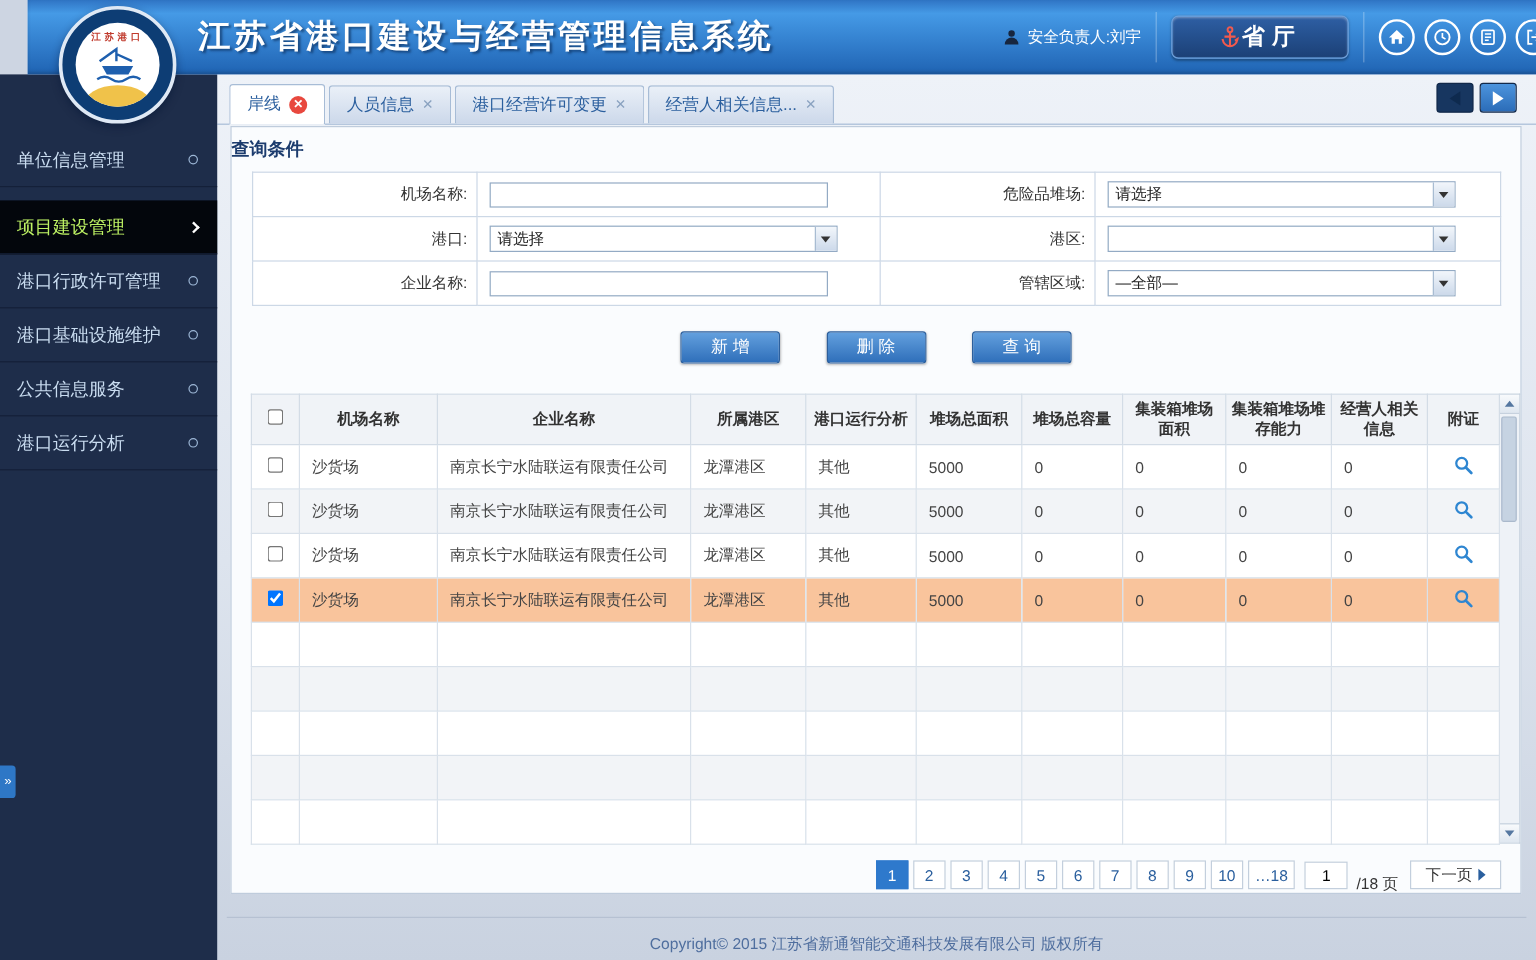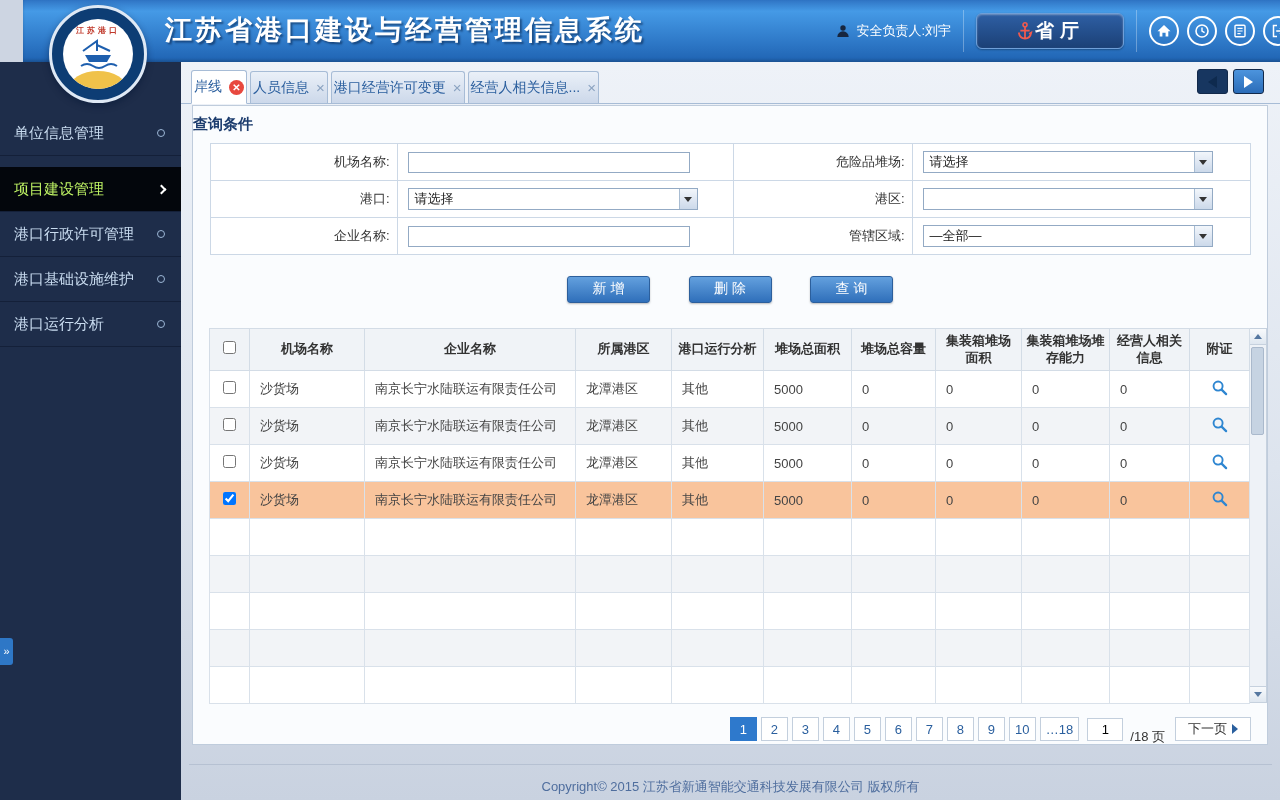--- a/index.html
+++ b/index.html
@@ -85,21 +85,21 @@
   .main {
     position:absolute; left:181px; top:62px; width:1099px; height:738px;
     background:linear-gradient(180deg,#eef2f8 0%,#dde4ee 55%,#c9d2e0 100%);
   }
   .tabbar {
     position:relative; height:42px; border-bottom:1px solid #a7bcd6;
     display:flex; align-items:flex-end; padding-left:10px;
   }
   .tab {
     height:32px; display:inline-flex; align-items:center; gap:7px;
-    padding:0 2px; margin-right:3px; cursor:pointer;
+    padding:0 14px; margin-right:3px; cursor:pointer;
     border:1px solid #a7bcd6; border-bottom:none; border-radius:3px 3px 0 0;
     background:linear-gradient(180deg,#eaf0f8,#ccd8ea);
     color:#2b5f9e; font-size:14px; white-space:nowrap;
   }
   .tab.active { background:#fff; height:34px; margin-bottom:-1px; border-bottom:1px solid #fff; }
   .tab .x { color:#8aa2c0; font-size:15px; line-height:1; }
   .tab .x-badge {
     width:15px; height:15px; border-radius:50%; background:#e8483e; color:#fff;
     font-size:10px; font-weight:bold; display:flex; align-items:center; justify-content:center;
   }
@@ -269,20 +269,24 @@
     <div class="menu-item active">
       <span>项目建设管理</span>
       <span class="chev"></span>
     </div>
     <div class="menu-item">
       <span>港口行政许可管理</span>
       <span class="dot"></span>
     </div>
     <div class="menu-item">
       <span>港口基础设施维护</span>
+      <span class="dot"></span>
+    </div>
+    <div class="menu-item">
+      <span>公共信息服务</span>
       <span class="dot"></span>
     </div>
     <div class="menu-item">
       <span>港口运行分析</span>
       <span class="dot"></span>
     </div>
   </nav>
   <div class="collapse-handle">»</div>
 </aside>
 

